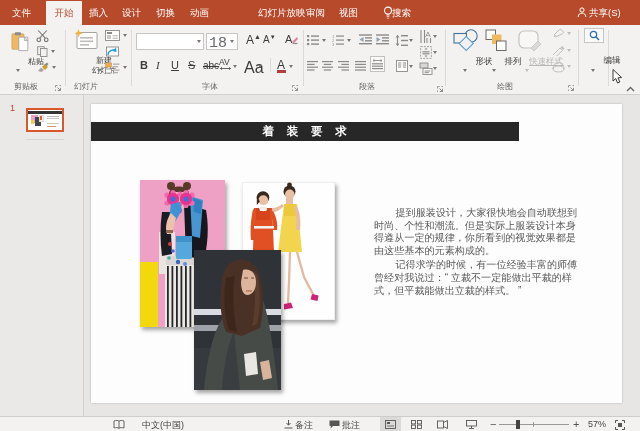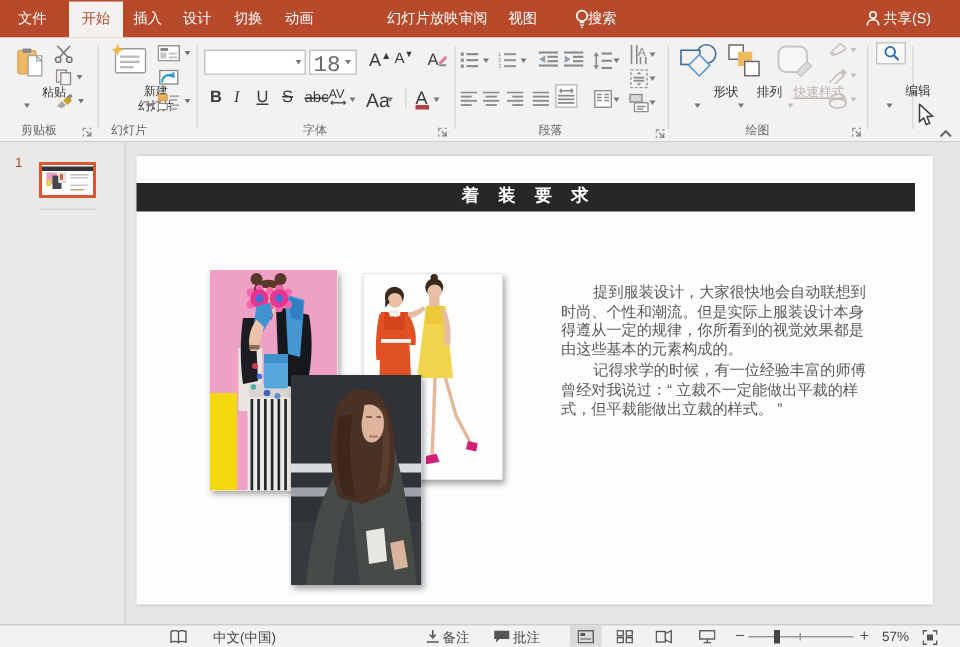--- a/index.html
+++ b/index.html
@@ -21,24 +21,24 @@
   .darr { position:absolute; width:0; height:0; border-left:2.5px solid transparent; border-right:2.5px solid transparent; border-top:3px solid #777; }
   .darrg { border-top-color:#c0bdbb; }
 
   
   #main { position:absolute; left:0; top:95px; width:640px; height:321px; background:#e8e6e5; }
   #panel { position:absolute; left:0; top:0; width:84px; height:321px; background:#ebe9e8; border-right:1px solid #d1cfcd; }
   #workspace { position:absolute; left:85px; top:0; width:555px; height:321px; background:#e8e6e5; }
   #slide { position:absolute; left:6px; top:9px; width:531px; height:299px; background:#fdfdfd; box-shadow:0 0 2px rgba(0,0,0,.22); }
 
   
-  #sbar { position:absolute; left:0; top:18px; width:519px; height:18.5px; background:#272727; }
+  #sbar { position:absolute; left:0; top:18px; width:428px; height:18.5px; background:#272727; }
   #stitle { position:absolute; left:6px; top:0; width:100%; height:18.5px; color:#fff; font-size:11.5px; font-weight:bold; letter-spacing:12.8px; text-align:center; line-height:19px; }
   .photo { position:absolute; box-shadow:1.5px 2.5px 4px rgba(0,0,0,.35); }
-  #stext { position:absolute; left:283px; top:86px; width:208px; font-size:10.1px; line-height:12.55px; color:#595959; }
+  #stext { position:absolute; left:283px; top:103px; width:208px; font-size:10.1px; line-height:12.55px; color:#595959; }
   #stext div { margin-bottom:2.3px; }
   .ind { display:inline-block; width:21.5px; }
 
   
   #statusbar { position:absolute; left:0; top:416px; width:640px; height:15px; background:#f4f2f1; border-top:1px solid #cfcdcb; font-size:9px; color:#444; }
   #statusbar .abs { top:2px; white-space:nowrap; }
 </style>
 </head>
 <body>
 
@@ -158,21 +158,21 @@
   <div class="abs" style="left:140px;top:34px;font-size:11px;font-weight:bold;color:#3b3b3b;">B</div>
   <div class="abs" style="left:156px;top:34px;font-size:11px;font-style:italic;font-family:'Liberation Serif',serif;color:#3b3b3b;">I</div>
   <div class="abs" style="left:171px;top:34px;font-size:11px;text-decoration:underline;color:#3b3b3b;">U</div>
   <div class="abs" style="left:188px;top:34px;font-size:11px;text-decoration:line-through;color:#3b3b3b;">S</div>
   <div class="abs" style="left:203px;top:35px;font-size:10px;text-decoration:line-through;color:#3b3b3b;">abc</div>
   <svg class="abs" style="left:219px;top:33px" width="13" height="13" viewBox="0 0 13 13">
       <text x="0" y="7" font-size="8.5" fill="#3b3b3b" font-family="Liberation Sans">AV</text>
       <path d="M1.5 10.5 L11.5 10.5 M1.5 10.5 L3 9.3 M1.5 10.5 L3 11.7 M11.5 10.5 L10 9.3 M11.5 10.5 L10 11.7" stroke="#555" stroke-width="0.9" fill="none"></path>
     </svg>
   <div class="darr" style="left:233px;top:40px;"></div>
-  <div class="abs" style="left:244px;top:34px;font-size:13px;color:#3b3b3b;">Aa</div>
+  <div class="abs" style="left:244px;top:34px;font-size:16px;color:#3b3b3b;">Aa</div>
   <div class="darr" style="left:258px;top:40px;"></div>
   <div class="abs" style="left:270px;top:33px;width:1px;height:14px;background:#dcdad8;"></div>
   <div class="abs" style="left:277px;top:33px;font-size:12px;color:#3b3b3b;">A</div>
   <div class="abs" style="left:277px;top:45px;width:9px;height:2.5px;background:#b24040;"></div>
   <div class="darr" style="left:289px;top:40px;"></div>
   <div class="glabel" style="left:196px;width:28px;">字体</div>
   <svg class="abs" style="left:292px;top:60px" width="7" height="7" viewBox="0 0 7 7">
       <path d="M0.5 2.5 L0.5 0.5 L2.5 0.5 M4.5 0.5 L6 0.5 M0.5 4.5 L0.5 6" fill="none" stroke="#9a9896" stroke-width="1"></path>
       <path d="M2.5 2.5 L5.5 5.5 M5.5 2.8 L5.5 5.5 L2.8 5.5" fill="none" stroke="#8a8886" stroke-width="0.9"></path>
     </svg>

